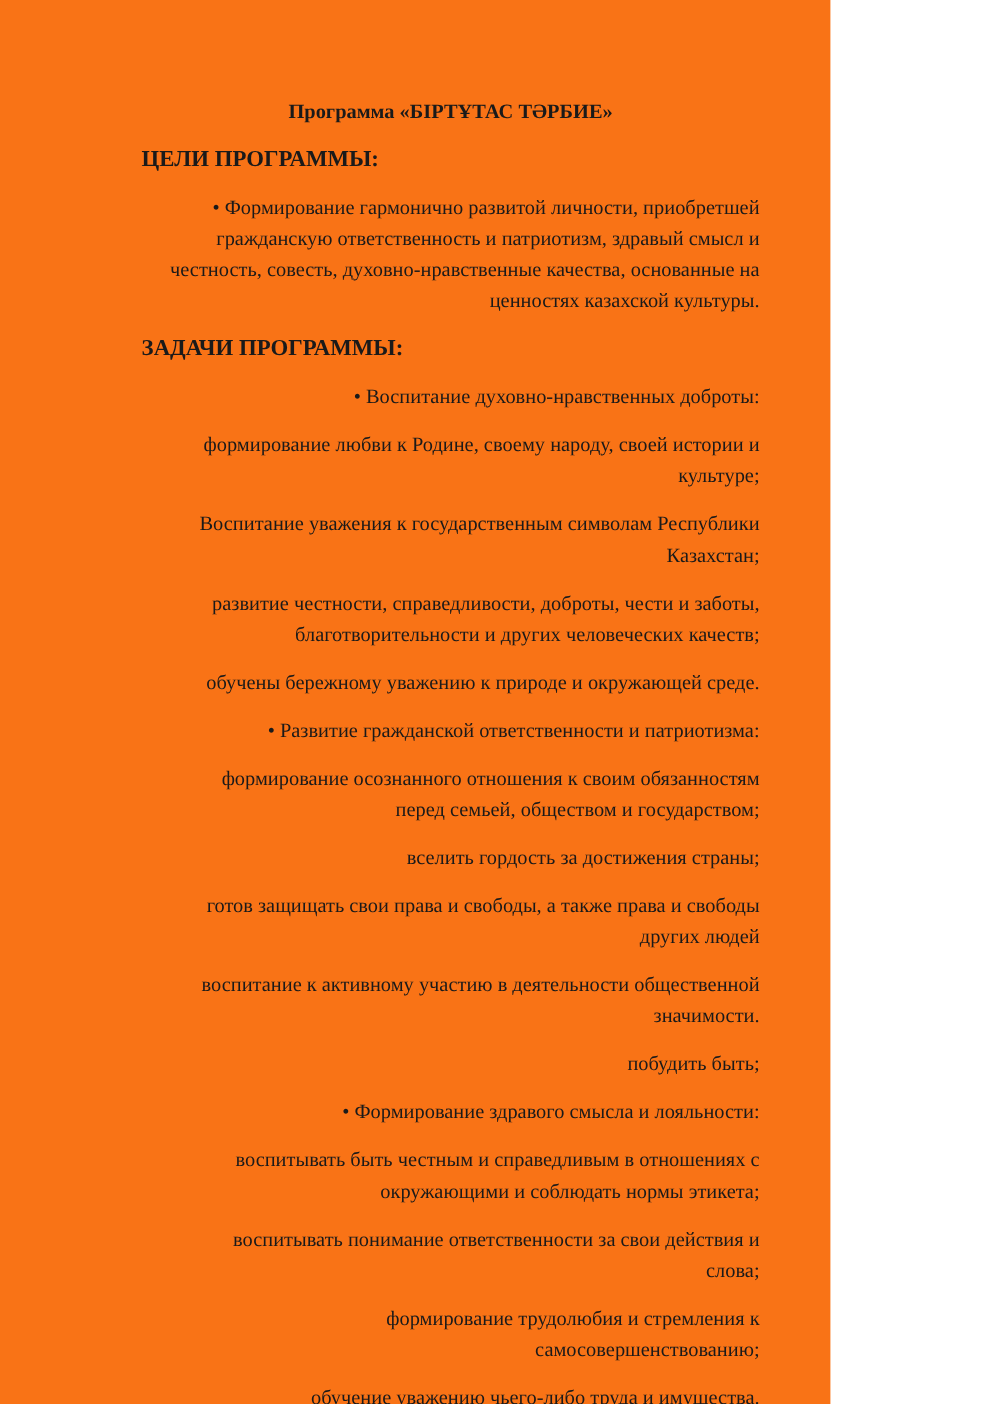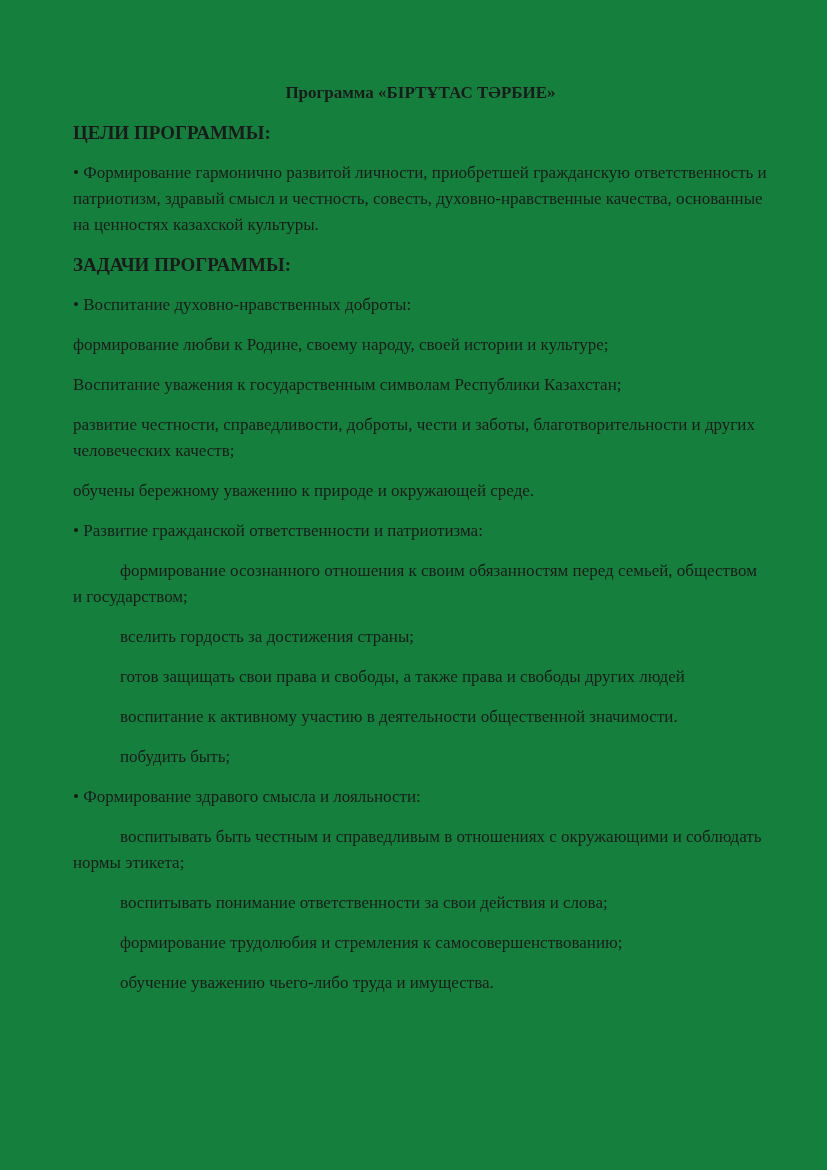--- a/index.html
+++ b/index.html
@@ -9,43 +9,43 @@
   body {
     width: 827px;
     height: 1170px;
     background: #ffffff;
     color: #1a1a1a;
     font-family: "Liberation Serif", "DejaVu Serif", serif;
     overflow: hidden;
   }
   .page {
     box-sizing: border-box;
-    width: 827px;
+    width: 692px;
     height: 1170px;
-    padding: 80px 59px 0 73px;
-    background: #15803d;
+    padding: 80px 59px 0 118px;
+    background: #f97316;
   }
   .doc-title {
     font-size: 17px;
     line-height: 26px;
     font-weight: bold;
     text-align: center;
     margin: 0 0 14px 0;
   }
   .doc-heading {
     font-size: 19px;
     line-height: 26px;
     font-weight: bold;
     margin: 0 0 14px 0;
   }
   .para {
     font-size: 17px;
     line-height: 26px;
     margin: 0 0 14px 0;
-    text-align: left;
+    text-align: right;
   }
   .para.indent {
     text-indent: 47px;
   }
   .para.bold {
     font-weight: normal;
   }
 </style>
 </head>
 <body>

